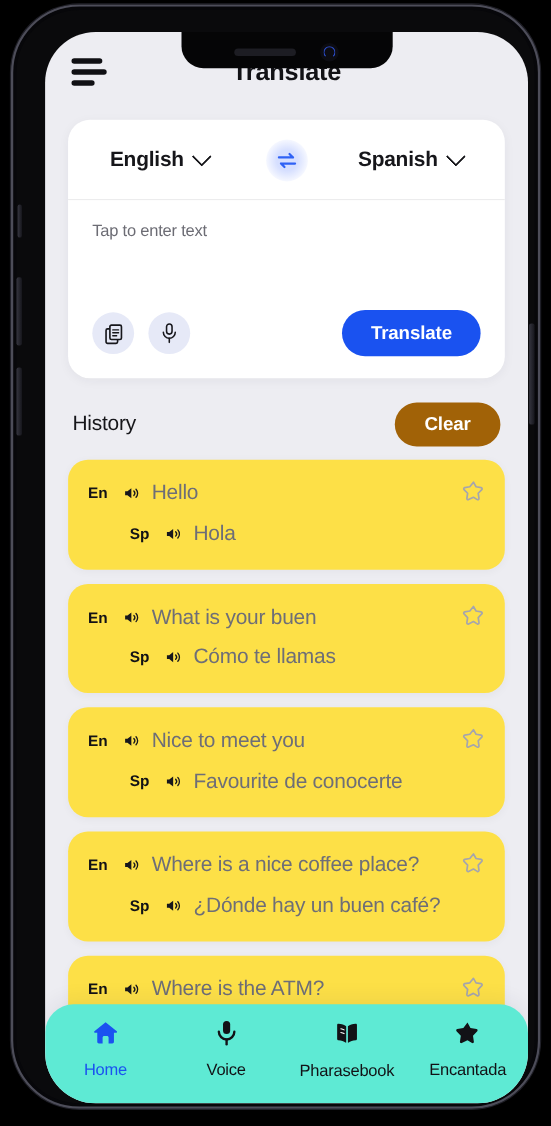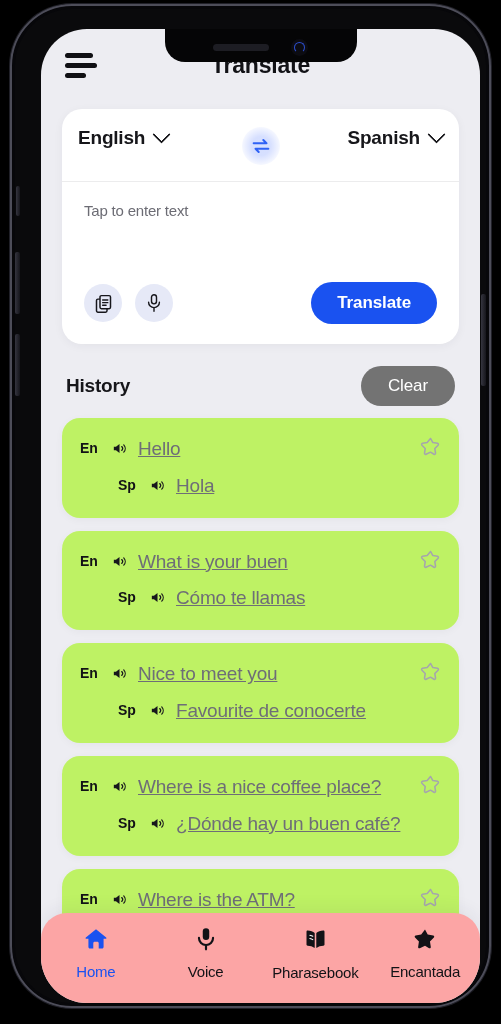--- a/index.html
+++ b/index.html
@@ -145,23 +145,23 @@
 
   
   .translate-card {
     background: #ffffff;
     border-radius: 20px;
     margin-top: 8px;
     box-shadow: 0 2px 10px rgba(30,30,60,0.05);
   }
   .lang-row {
     display: flex;
-    align-items: flex-start;
+    align-items: center;
     justify-content: space-between;
-    padding: 18px 16px 16px;
+    padding: 18px 38px 16px;
     border-bottom: 1px solid #ececed;
   }
   .lang-sel {
     display: flex;
     align-items: center;
     gap: 10px;
     cursor: pointer;
     flex: 1;
   }
   .lang-sel.right { justify-content: flex-end; }
@@ -226,40 +226,40 @@
 
   
   .history-head {
     display: flex;
     align-items: center;
     justify-content: space-between;
     margin: 22px 4px 12px;
   }
   .history-title {
     font-size: 19px;
-    font-weight: bold;
+    font-weight: normal;
     color: #16161a;
     letter-spacing: -0.2px;
   }
   .clear-btn {
-    background: #737373;
+    background: #a16207;
     color: #ffffff;
     border: none;
     border-radius: 20px;
     padding: 10px 27px;
     font-size: 17px;
-    font-weight: normal;
+    font-weight: bold;
     font-family: "Liberation Sans", sans-serif;
     letter-spacing: -0.1px;
     cursor: pointer;
   }
 
   
   .hist-card {
-    background: #bef264;
+    background: #fde047;
     border-radius: 18px;
     padding: 15px 18px 16px;
     margin-bottom: 13px;
     position: relative;
     box-shadow: 0 2px 8px rgba(30,30,60,0.04);
   }
   .hist-line {
     display: flex;
     align-items: flex-start;
     gap: 10px;
@@ -279,38 +279,37 @@
     padding-top: 4px;
     cursor: pointer;
     line-height: 0;
   }
   .hist-text {
     font-size: 19px;
     color: #6e6e77;
     letter-spacing: -0.2px;
     line-height: 1.36;
     padding-right: 34px;
-    text-decoration: underline;
   }
   .star-btn {
     position: absolute;
     top: 17px;
     right: 17px;
     cursor: pointer;
     line-height: 0;
   }
 
   .list-spacer { height: 92px; }
 
   
   .bottom-nav {
     position: absolute;
     left: 0; right: 0; bottom: 0;
     height: 90px;
-    background: #fca5a5;
+    background: #5eead4;
     border-top-left-radius: 26px;
     border-top-right-radius: 26px;
     display: flex;
     align-items: flex-start;
     padding-top: 13px;
     z-index: 30;
     box-shadow: 0 -4px 18px rgba(40,40,70,0.07);
   }
   .nav-item {
     flex: 1;

